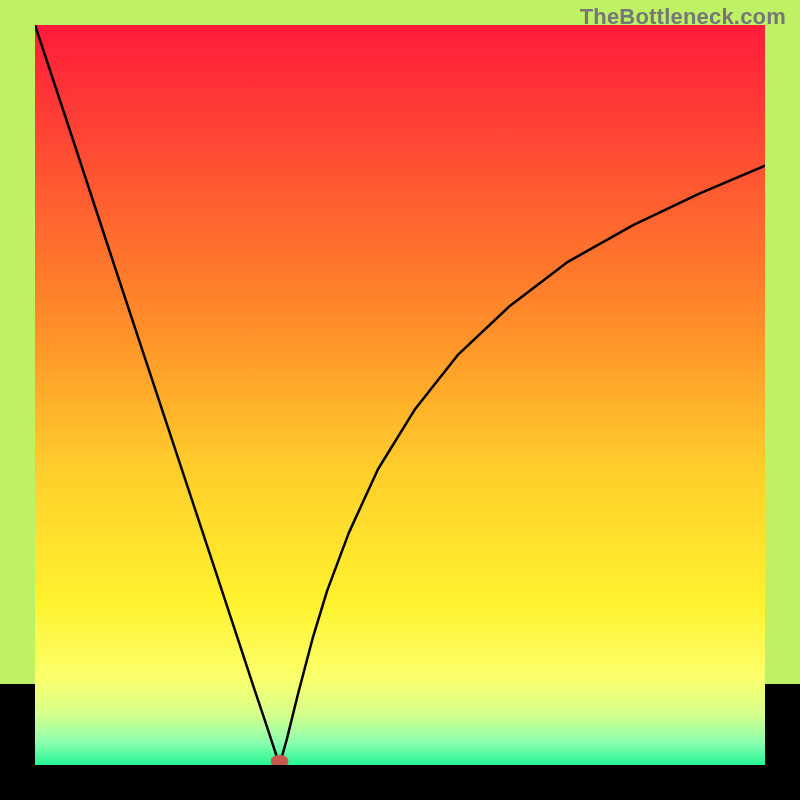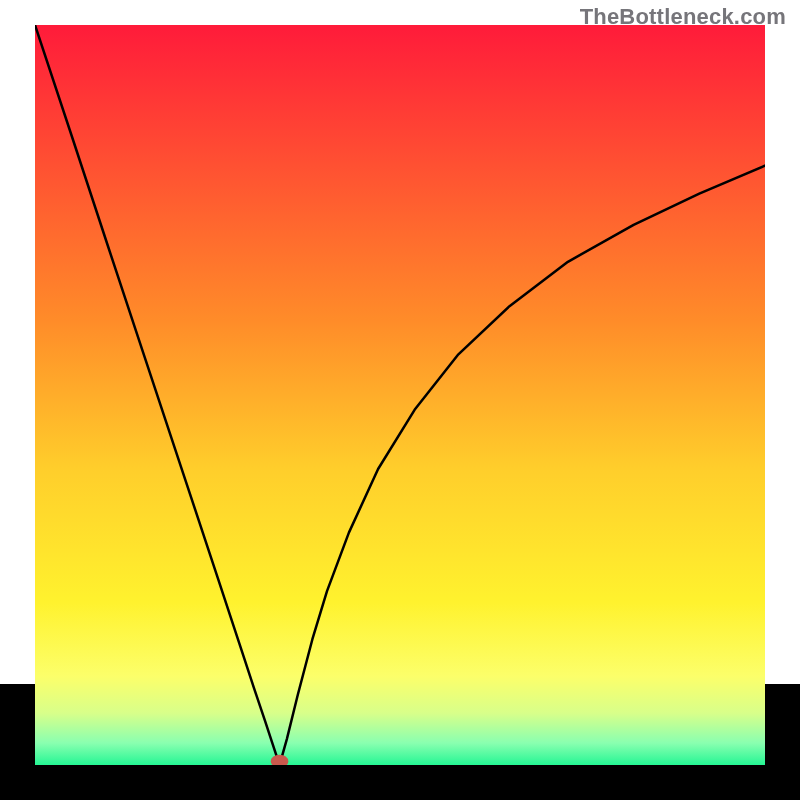--- a/index.html
+++ b/index.html
@@ -8,21 +8,21 @@
     width: 800px;
     height: 800px;
     overflow: hidden;
     background: #000;
     font-family: Arial, Helvetica, sans-serif;
   }
   .frame {
     position: relative;
     width: 800px;
     height: 684px;
-    background: #ffffff;
+    background: #bef264;
     text-align: right;
   }
   .watermark {
     position: absolute;
     top: 4px;
     right: 14px;
     color: #76757a;
     font-size: 22px;
     font-weight: 600;
     letter-spacing: 0.2px;

